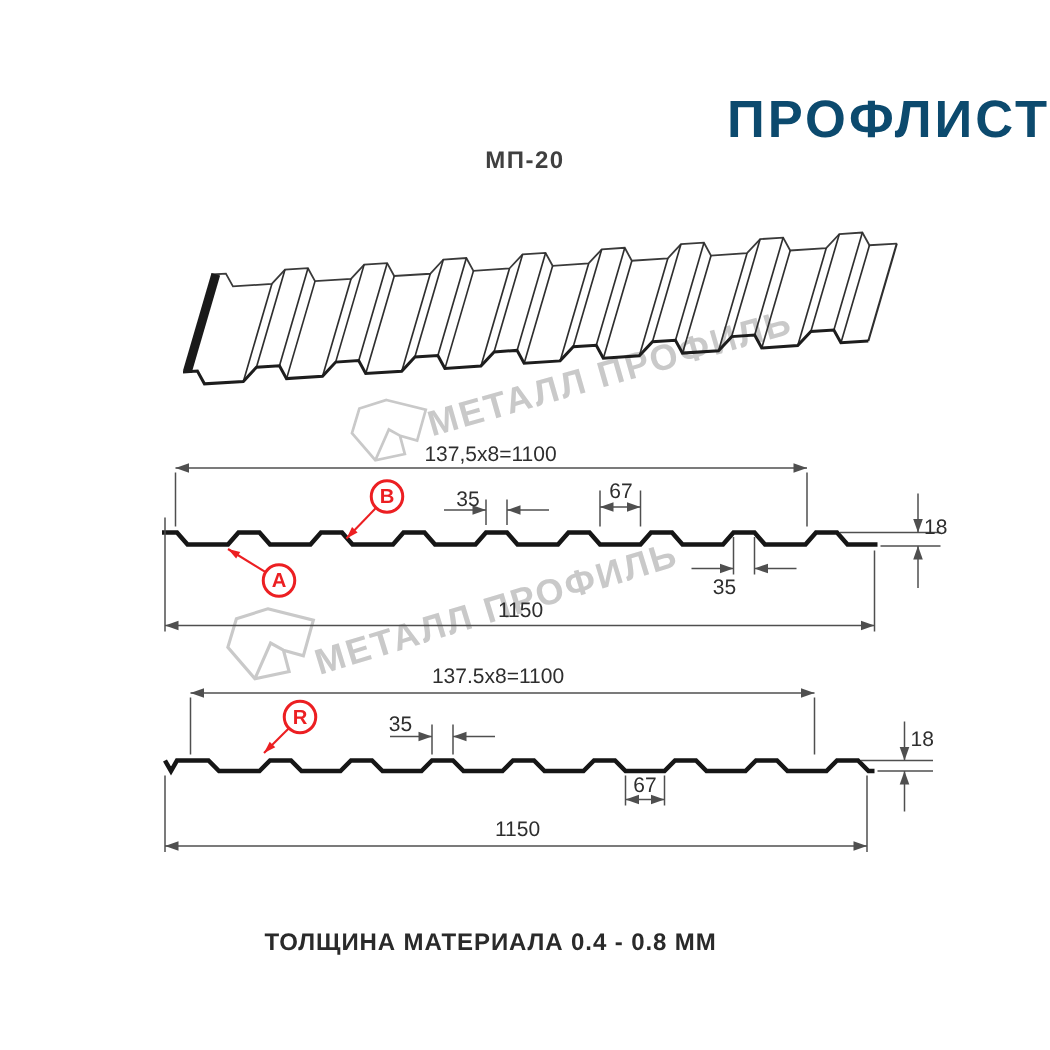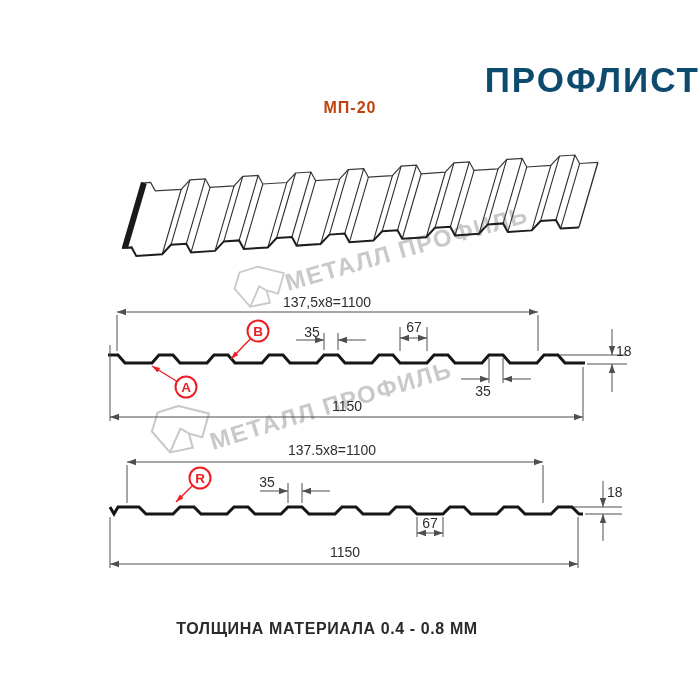--- a/index.html
+++ b/index.html
@@ -1,21 +1,21 @@
 <!DOCTYPE html>
 <html><head>
 <meta charset="utf-8">
 <style>
   html,body{margin:0;padding:0;background:#ffffff;}
   .canvas{position:relative;width:700px;height:700px;background:#ffffff;overflow:hidden;
           font-family:"Liberation Sans",sans-serif;}
   .title{position:absolute;top:60px;left:0;width:700px;text-align:right;
          font-size:35px;font-weight:800;letter-spacing:2px;color:#0c4a6e;}
   .subtitle{position:absolute;top:99px;left:0;width:700px;text-align:center;
-            font-size:16px;font-weight:700;letter-spacing:1px;color:#c2410c;}
+            font-size:16px;font-weight:700;letter-spacing:1px;color:#404040;}
   .footer-note{position:absolute;top:620px;left:0;width:654px;text-align:center;
                font-size:16px;font-weight:700;letter-spacing:0.6px;color:#2a2a2a;}
   svg text{font-family:"Liberation Sans",sans-serif;}
   .dim-text{font-size:14px;fill:#2e2e2e;}
   .marker-letter{font-size:13.5px;font-weight:700;}
   .wm-text{font-size:24px;font-weight:700;letter-spacing:1.5px;}
 </style>
 </head>
 <body>
 

